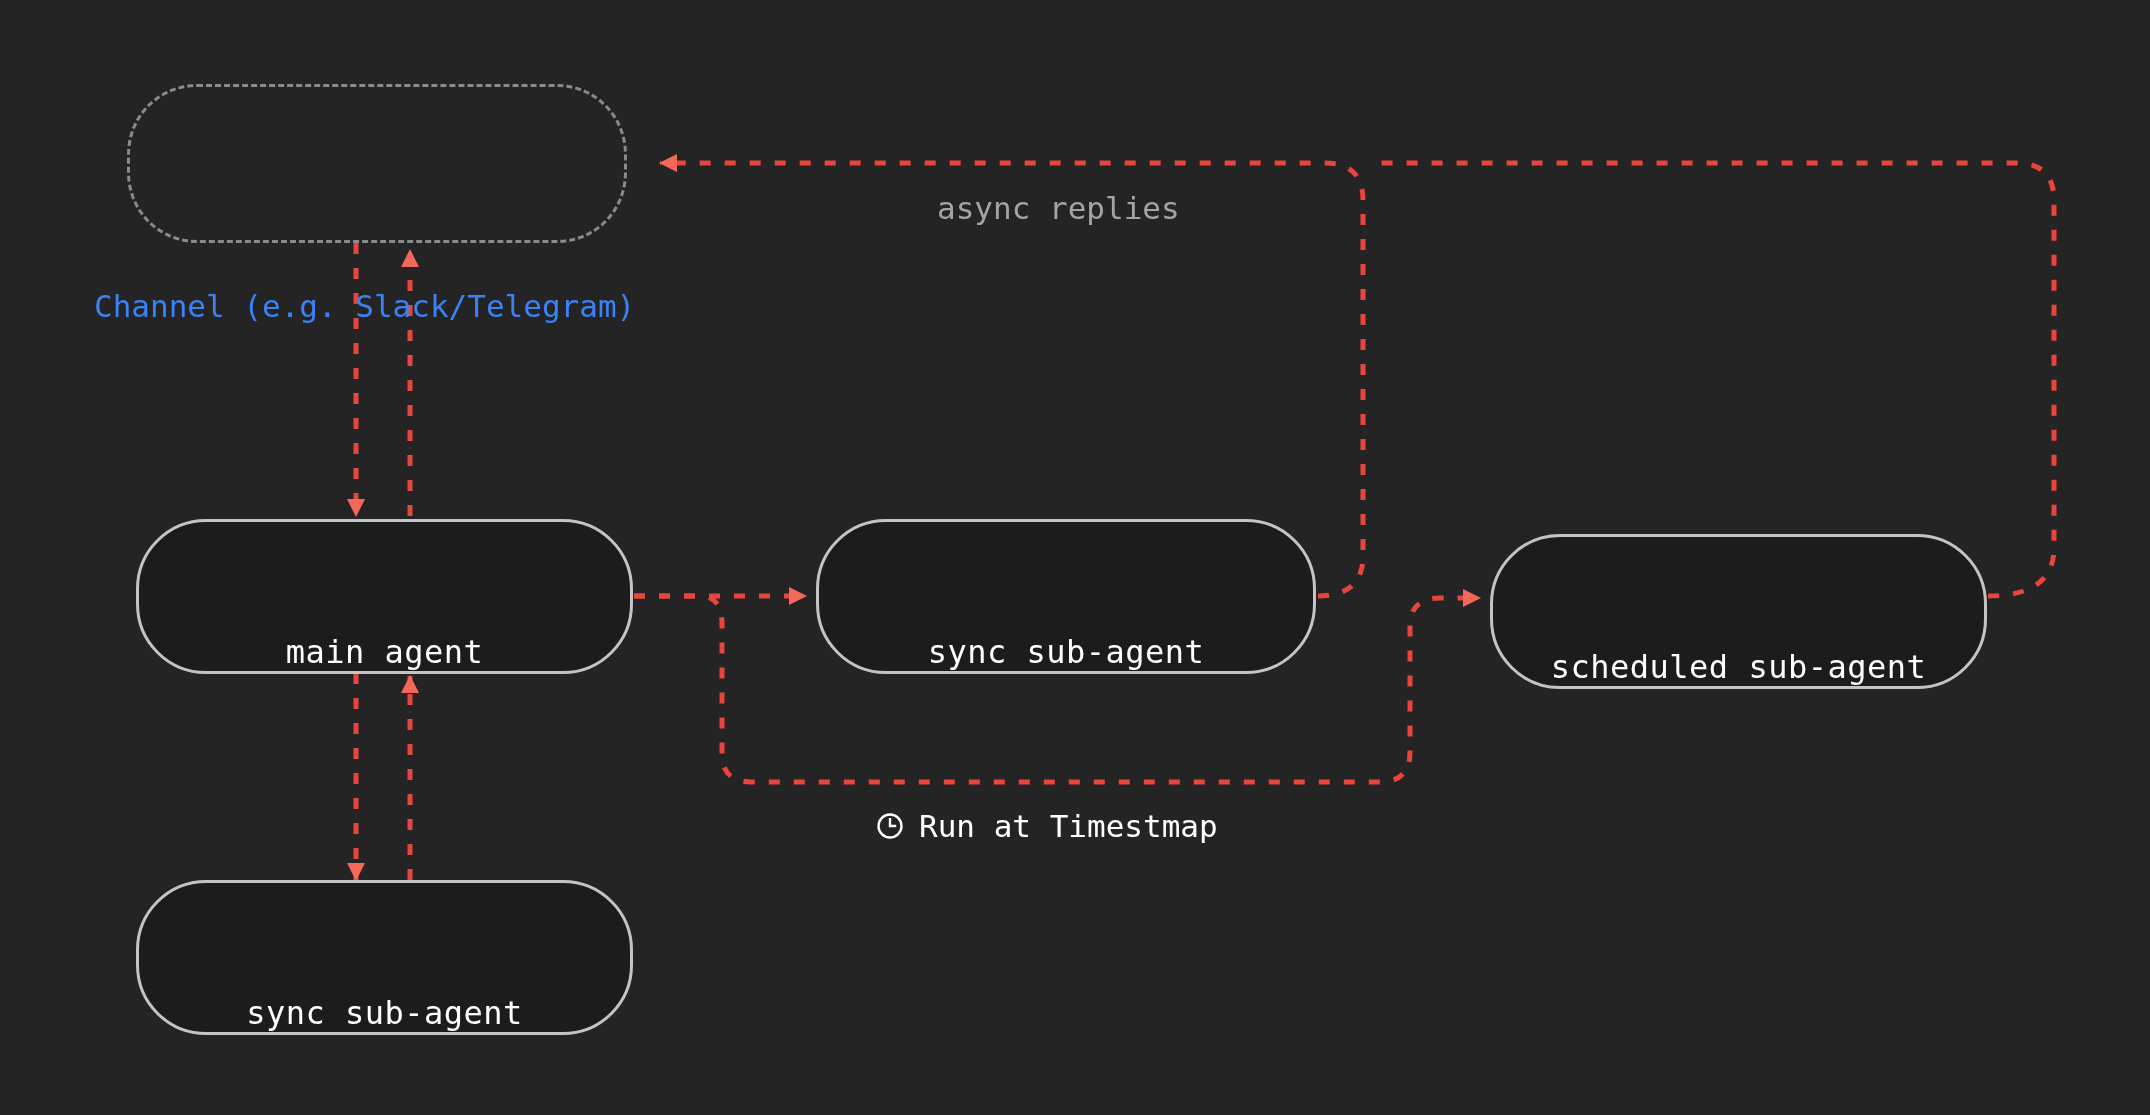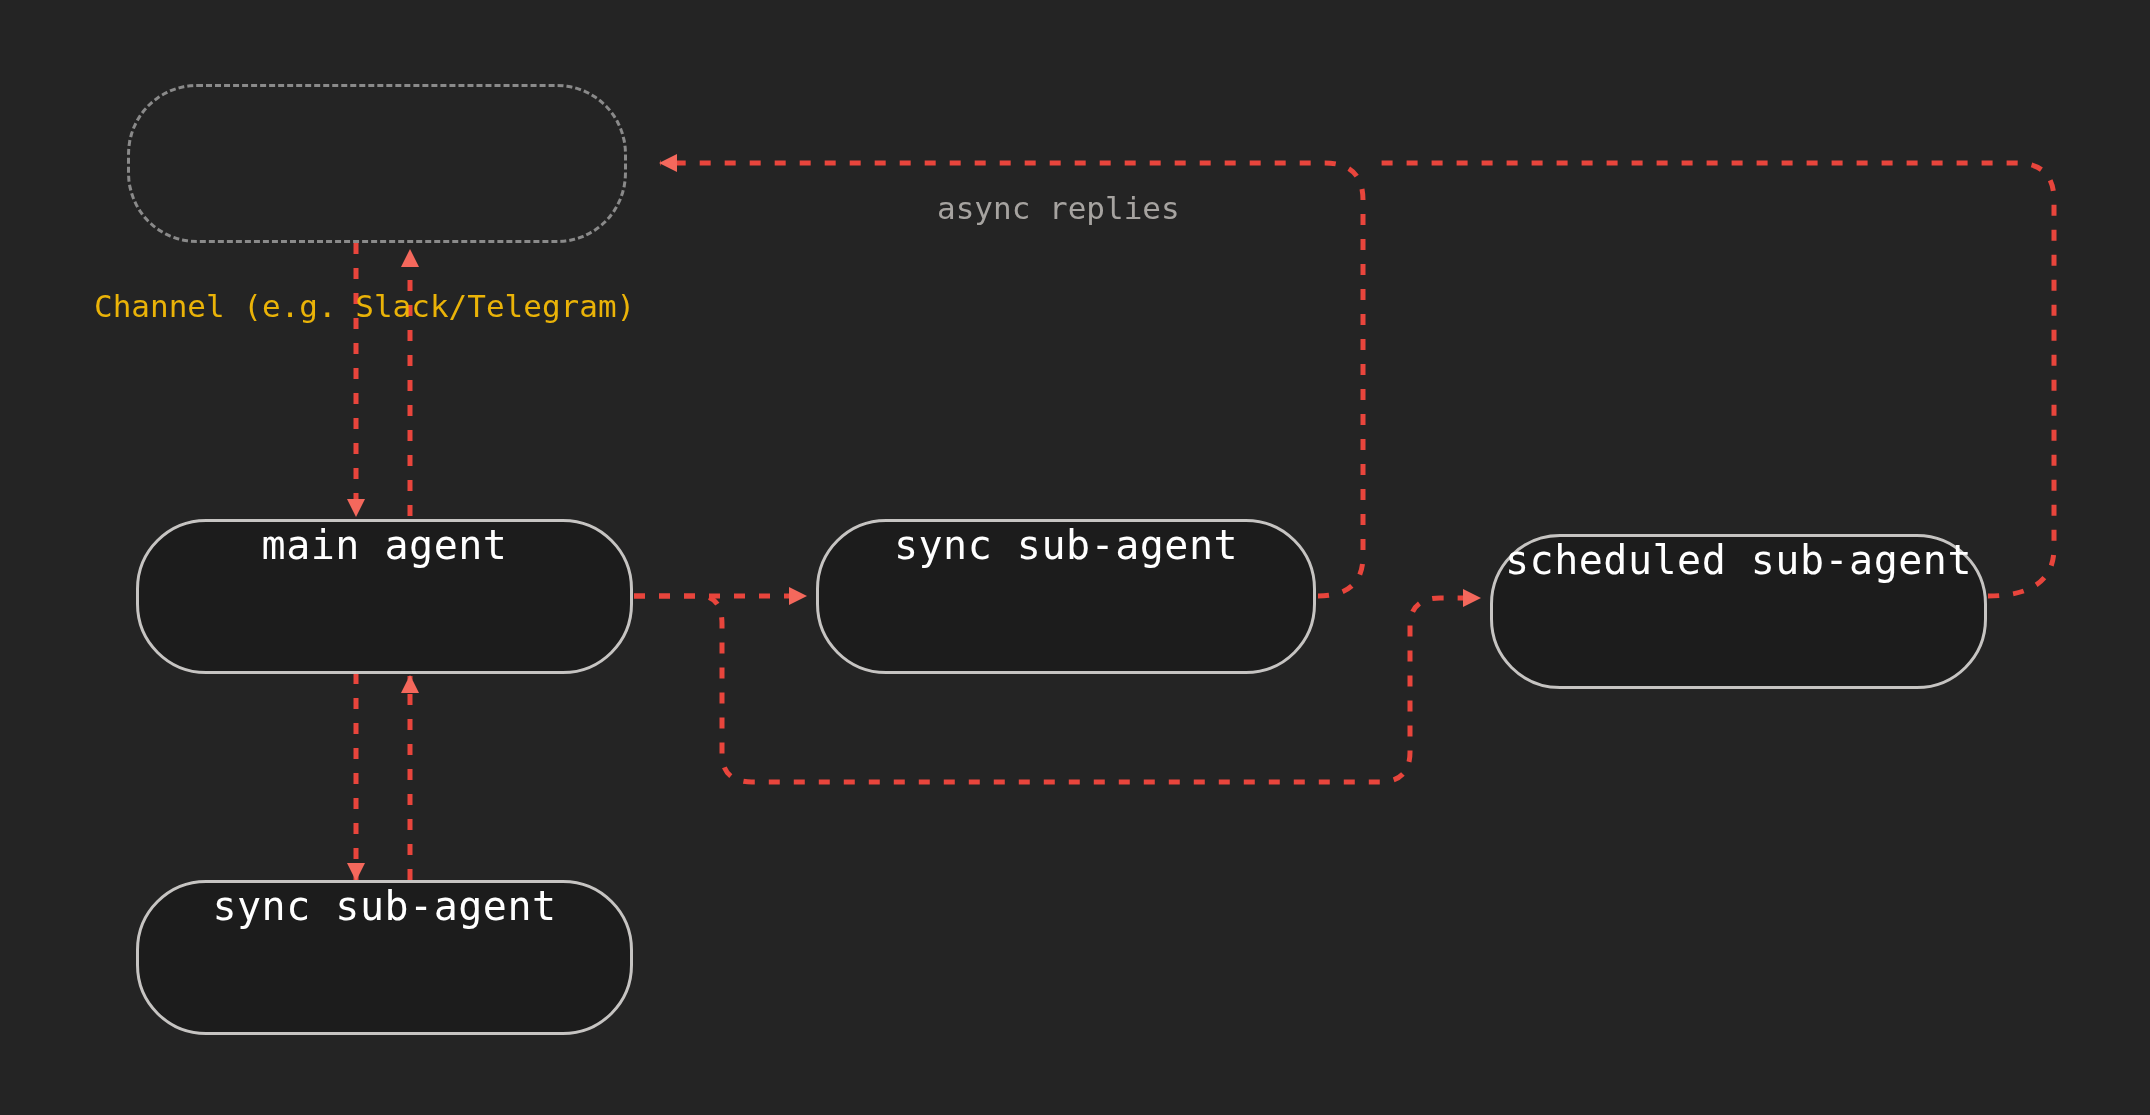--- a/index.html
+++ b/index.html
@@ -26,41 +26,41 @@
     width: 2150px;
     height: 1115px;
     pointer-events: none;
   }
 
   
   .node {
     position: absolute;
     box-sizing: border-box;
     display: flex;
-    align-items: flex-start;
+    align-items: flex-end;
     justify-content: center;
     background: #1c1c1c;
     border: 3px solid #c6c4c2;
     border-radius: 70px;
     color: #ffffff;
-    font-size: 40px;
+    font-size: 32px;
     letter-spacing: 0.5px;
     font-family: "DejaVu Sans Mono", "Liberation Mono", monospace;
     z-index: 3;
   }
   .node.dashed {
     background: transparent;
     border: 3px dashed #8a8a8a;
     color: transparent;
   }
 
   
   .label {
     position: absolute;
-    color: #eab308;
+    color: #3b82f6;
     font-size: 31px;
     white-space: nowrap;
     font-family: "DejaVu Sans Mono", "Liberation Mono", monospace;
     z-index: 4;
   }
   .label.muted { color: #a6a3a0; }
 
   .edge-label {
     position: absolute;
     display: flex;
@@ -148,14 +148,21 @@
   </div>
 
   <div class="node" style="left:136px; top:880px; width:497px; height:155px;">
     <span>sync sub-agent</span>
   </div>
 
   <div class="label" style="left:94px; top:288px;">Channel (e.g. Slack/Telegram)</div>
 
   <div class="label muted" style="left:937px; top:190px;">async replies</div>
 
+  <div class="edge-label" style="left:875px; top:808px;">
+    <svg class="clock" viewBox="0 0 24 24" xmlns="http://www.w3.org/2000/svg">
+      <circle cx="12" cy="12" r="9.2" fill="none" stroke="#ffffff" stroke-width="1.9"></circle>
+      <path d="M12 6.6 L12 12 L16 12" fill="none" stroke="#ffffff" stroke-width="1.9" stroke-linecap="square"></path>
+    </svg>
+    <span>Run at Timestmap</span>
+  </div>
 
 </div>
 
 </body></html>

